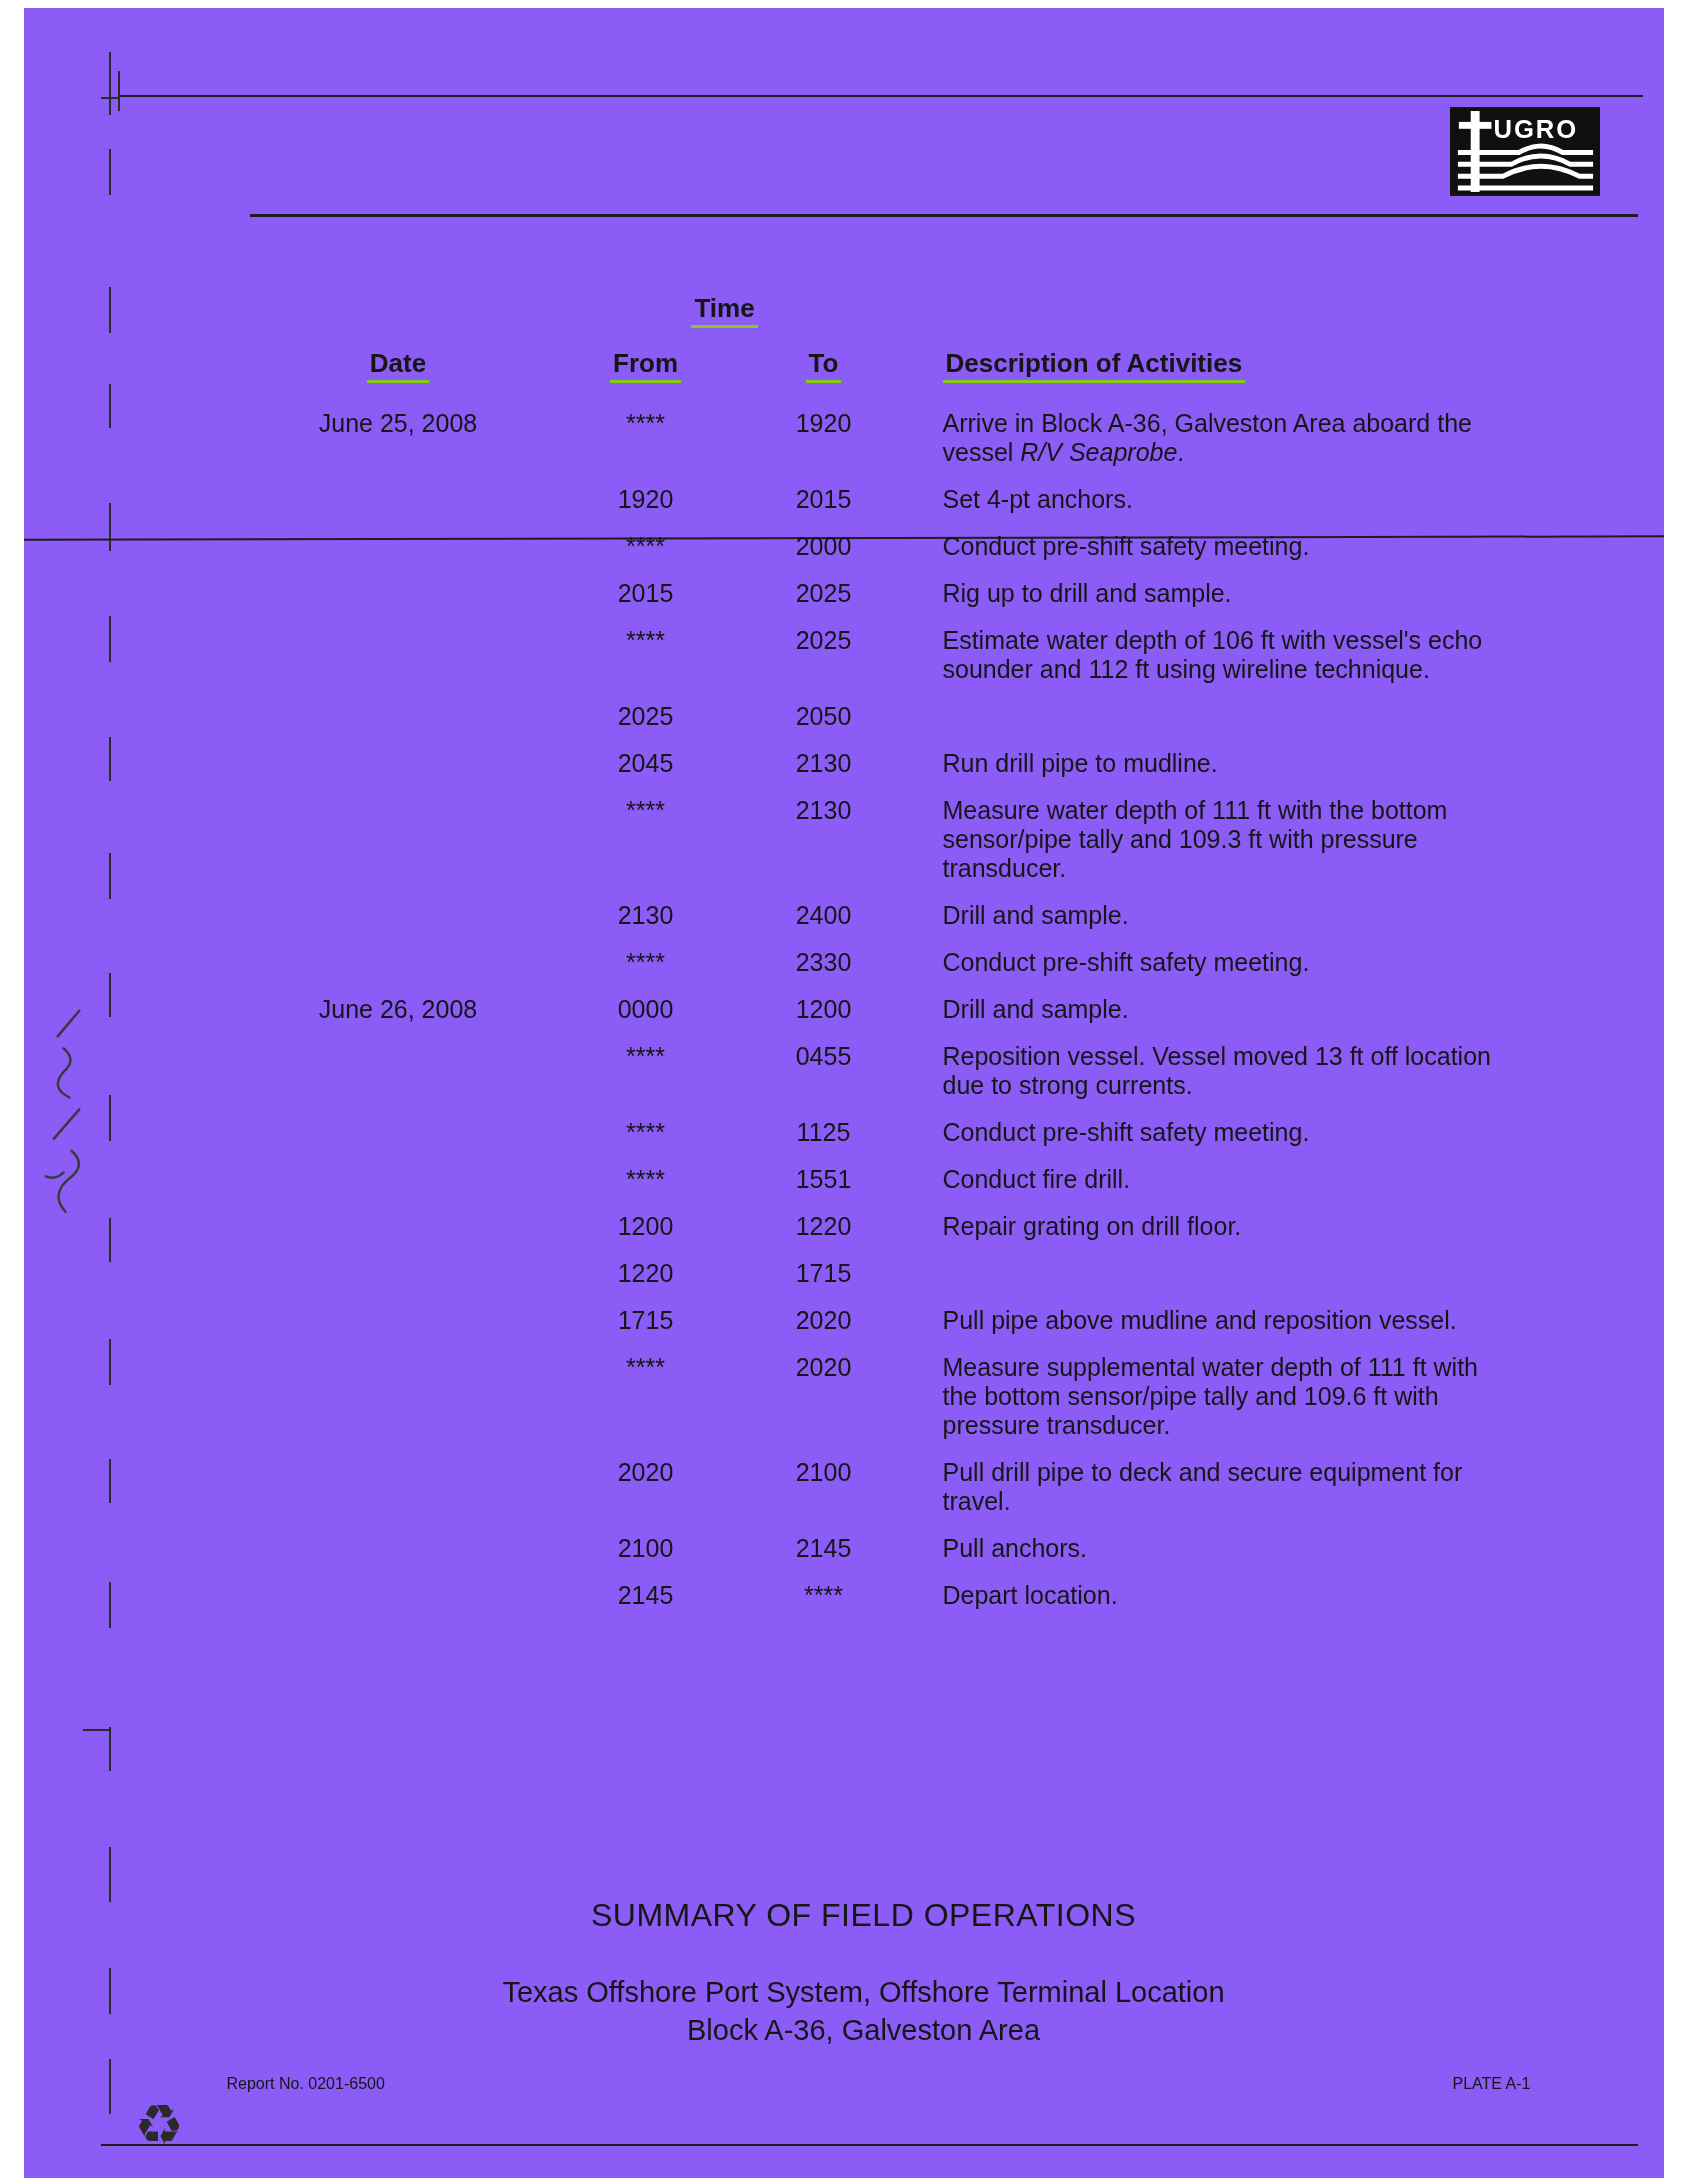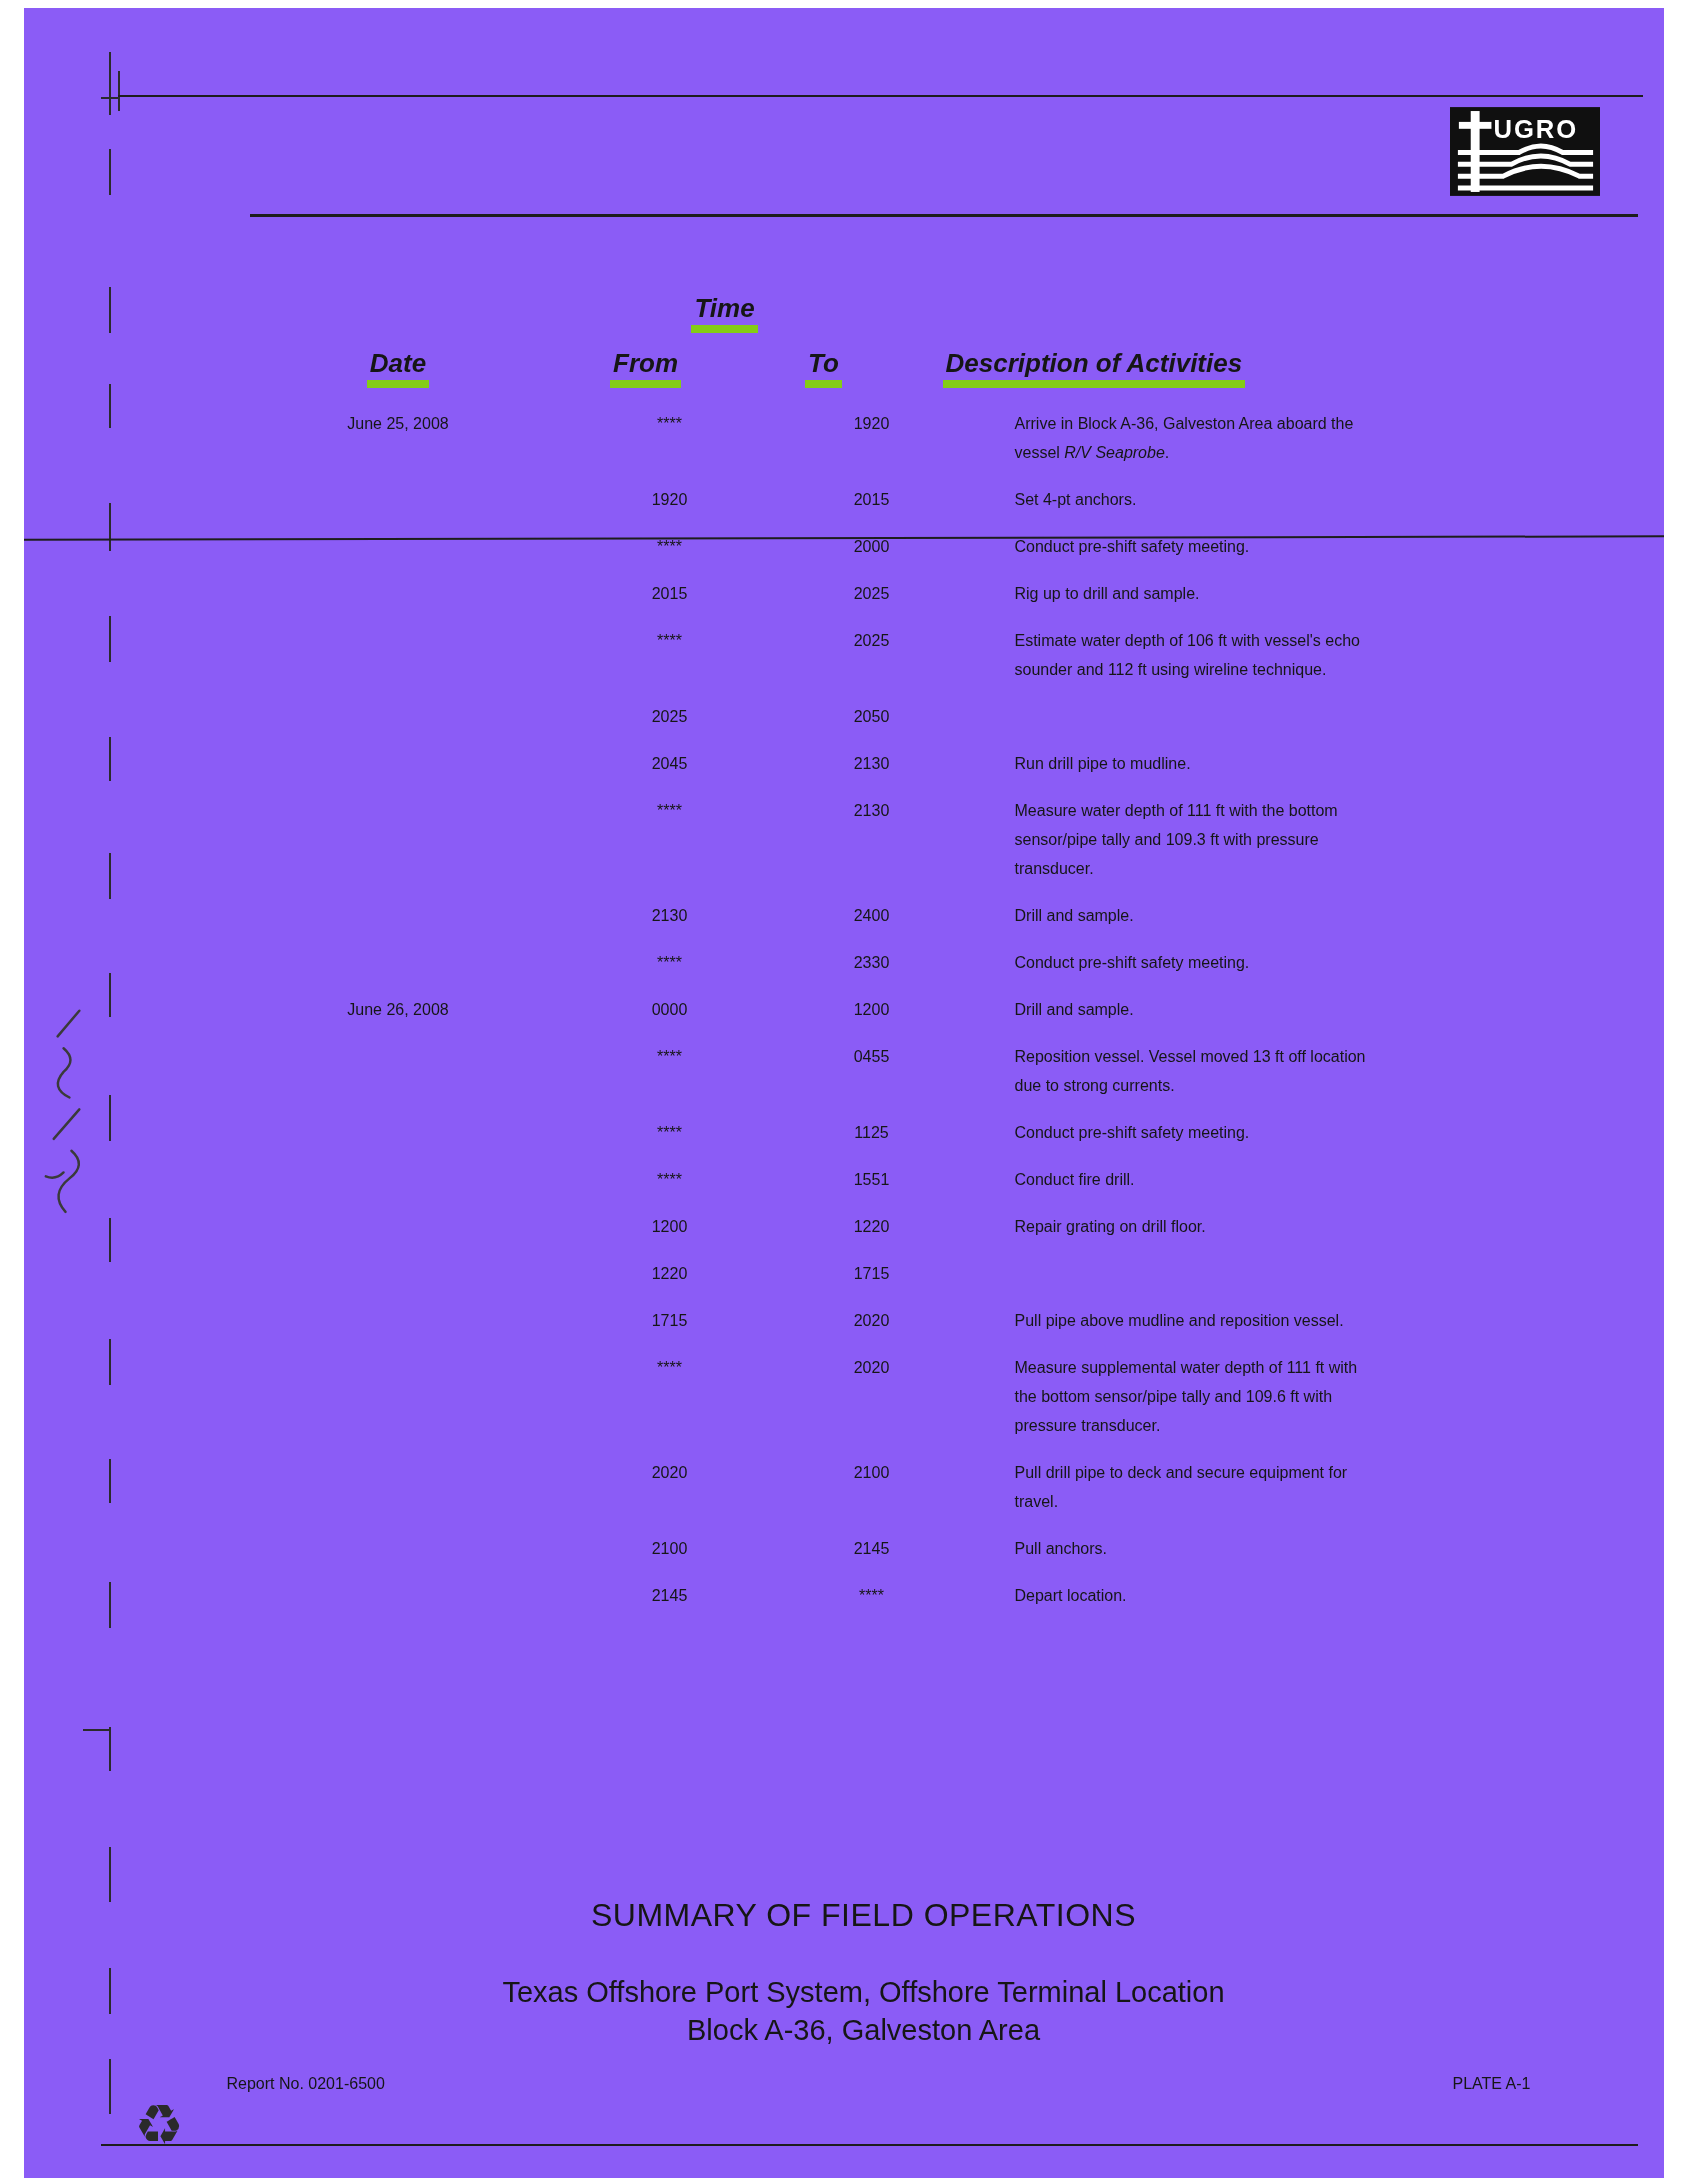--- a/index.html
+++ b/index.html
@@ -13,28 +13,28 @@
   #rule-top    { left:94px;  top:87px;   width:1525px; height:2px; }
   #rule-header { left:226px; top:206px;  width:1388px; height:3px; }
   #rule-stray  { left:0;     top:529px;  width:1687px; height:2px; transform:rotate(-0.12deg); }
   #rule-bottom { left:77px;  top:2136px; width:1537px; height:2px; }
 
   .logo { position:absolute; left:1426px; top:99px; }
 
   .table-wrap { position:absolute; left:226px; top:285px; width:1297px; }
   .time-head { position:absolute; left:297px; top:0; width:356px; text-align:center;
                font-weight:bold; font-size:26px; }
-  .u { border-bottom:8px solid #84cc16; padding:0 3px 2px 3px;font-style:italic; }
+  .u { border-bottom:3px solid #84cc16; padding:0 3px 2px 3px; }
   .cols { display:grid; grid-template-columns:297px 198px 158px 1fr; }
   .head-row { margin-top:55px; font-weight:bold; font-size:26px; }
   .head-row .hc { text-align:center; }
   .head-row .hd { padding-left:40px; text-align:left; }
   .rows { margin-top:30px; }
   .trow { display:grid; grid-template-columns:297px 198px 158px 1fr;
-          margin-bottom:18px; font-size:16px; line-height:29px;gap:24px; }
+          margin-bottom:18px; font-size:25px; line-height:29px; }
   .c-date, .c-from, .c-to { text-align:center; }
   .c-desc { padding-left:40px; white-space:pre-line; }
   .d-it { font-style:italic; }
 
   .footer-title { position:absolute; left:40px; right:0; top:1889px; text-align:center;
                   font-weight:normal; font-size:32px; letter-spacing:0.5px; }
   .footer-sub   { position:absolute; left:40px; right:0; text-align:center; font-size:29px; }
   #footer-sub1  { top:1968px; }
   #footer-sub2  { top:2006px; }
   .footer-note  { position:absolute; top:2067px; font-size:16px; }

